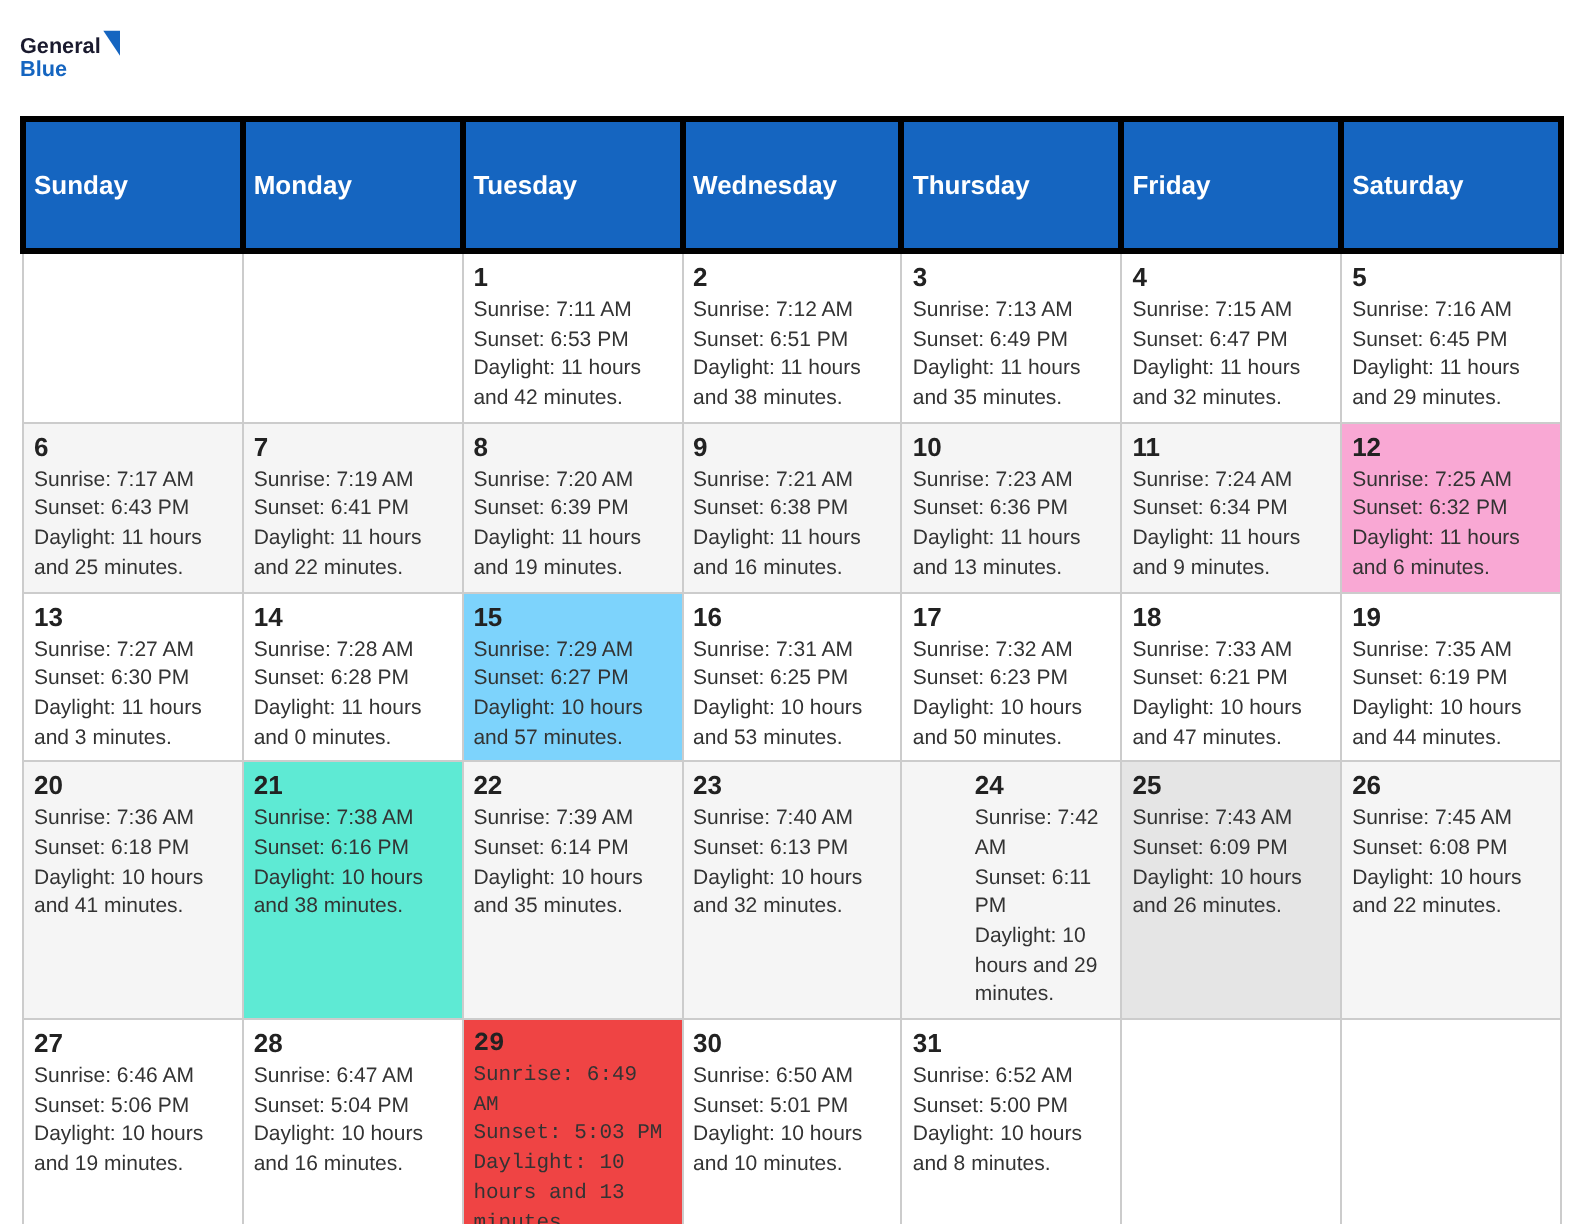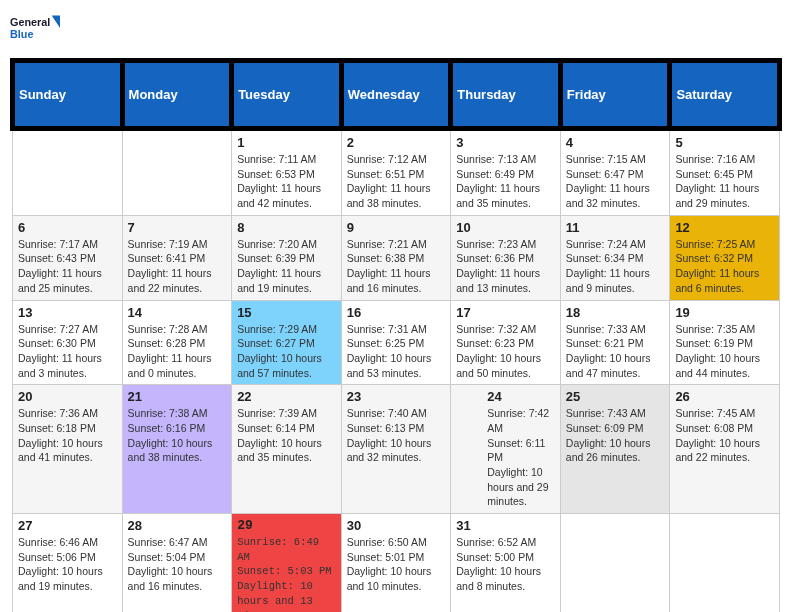--- a/index.html
+++ b/index.html
@@ -31,21 +31,21 @@
       border-collapse: collapse;
       font-size: 11px;
     }
     .calendar th {
       background: #1565c0;
       color: #fff;
       padding: 24px 4px;
       text-align: left;
       font-size: 13px;
       font-weight: bold;
-      border: 5px solid #000000;
+      border: 3px solid #000000;
     }
     .calendar td {
       border: 1px solid #ccc;
       vertical-align: top;
       padding: 4px 5px;
       width: 14.28%;
       min-height: 80px;
       background: #fff;
     }
     .calendar tr:nth-child(even) td {
@@ -148,21 +148,21 @@
           <div class="day-info">Sunrise: 7:21 AM<br>Sunset: 6:38 PM<br>Daylight: 11 hours and 16 minutes.</div>
         </td>
         <td style="background: rgb(245, 245, 245);">
           <span class="day-number">10</span>
           <div class="day-info">Sunrise: 7:23 AM<br>Sunset: 6:36 PM<br>Daylight: 11 hours and 13 minutes.</div>
         </td>
         <td style="background: rgb(245, 245, 245);">
           <span class="day-number">11</span>
           <div class="day-info">Sunrise: 7:24 AM<br>Sunset: 6:34 PM<br>Daylight: 11 hours and 9 minutes.</div>
         </td>
-        <td style="background: #eab308;">
+        <td style="background: #f9a8d4;">
           <span class="day-number">12</span>
           <div class="day-info">Sunrise: 7:25 AM<br>Sunset: 6:32 PM<br>Daylight: 11 hours and 6 minutes.</div>
         </td>
       </tr>
       <tr>
         <td style="background: rgb(255, 255, 255);">
           <span class="day-number">13</span>
           <div class="day-info">Sunrise: 7:27 AM<br>Sunset: 6:30 PM<br>Daylight: 11 hours and 3 minutes.</div>
         </td>
         <td style="background: rgb(255, 255, 255);">
@@ -188,21 +188,21 @@
         <td style="background: rgb(255, 255, 255);">
           <span class="day-number">19</span>
           <div class="day-info">Sunrise: 7:35 AM<br>Sunset: 6:19 PM<br>Daylight: 10 hours and 44 minutes.</div>
         </td>
       </tr>
       <tr>
         <td style="background: rgb(245, 245, 245);">
           <span class="day-number">20</span>
           <div class="day-info">Sunrise: 7:36 AM<br>Sunset: 6:18 PM<br>Daylight: 10 hours and 41 minutes.</div>
         </td>
-        <td style="background: #c4b5fd;">
+        <td style="background: #5eead4;">
           <span class="day-number">21</span>
           <div class="day-info">Sunrise: 7:38 AM<br>Sunset: 6:16 PM<br>Daylight: 10 hours and 38 minutes.</div>
         </td>
         <td style="background: rgb(245, 245, 245);">
           <span class="day-number">22</span>
           <div class="day-info">Sunrise: 7:39 AM<br>Sunset: 6:14 PM<br>Daylight: 10 hours and 35 minutes.</div>
         </td>
         <td style="background: rgb(245, 245, 245);">
           <span class="day-number">23</span>
           <div class="day-info">Sunrise: 7:40 AM<br>Sunset: 6:13 PM<br>Daylight: 10 hours and 32 minutes.</div>

